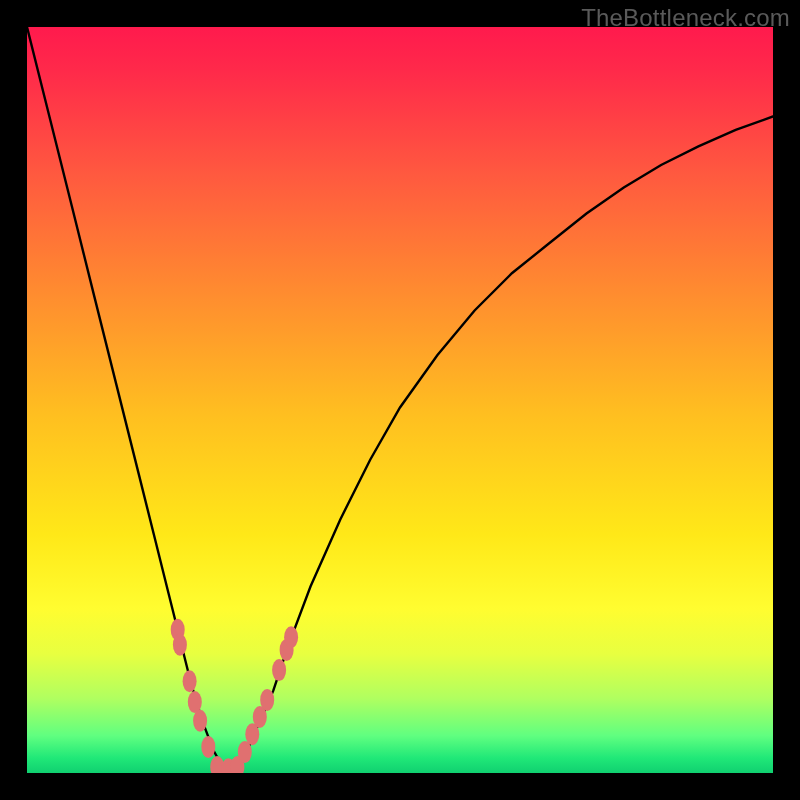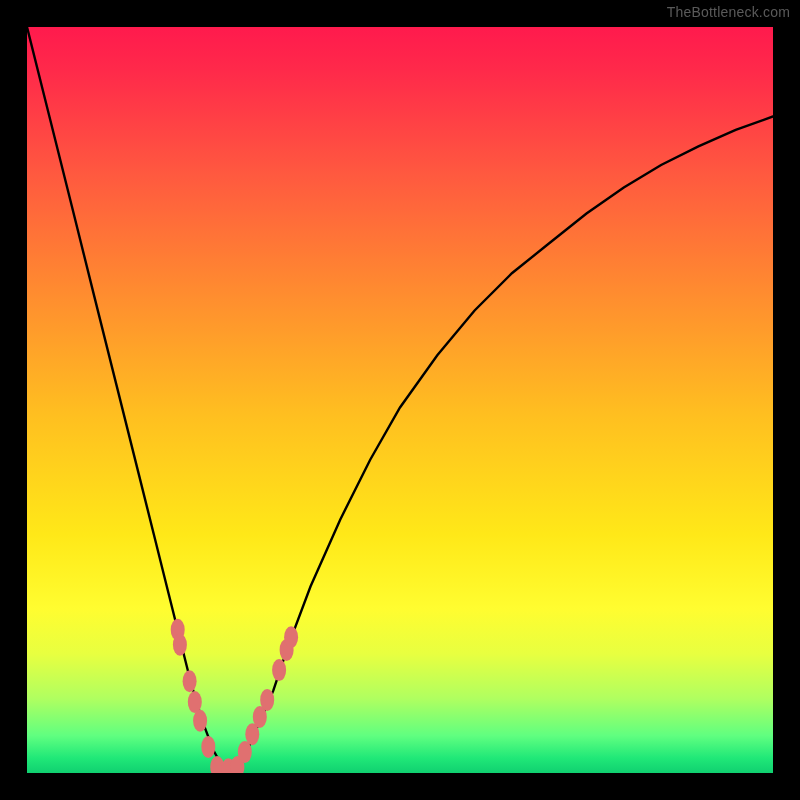--- a/index.html
+++ b/index.html
@@ -31,21 +31,21 @@
       #60ff80 95%,
       #20e878 98%,
       #10d070 100%
     );
   }
   .watermark {
     position: absolute;
     top: 4px;
     right: 10px;
     color: #5a5a5a;
-    font-size: 14px;
+    font-size: 24px;
     font-weight: 500;
     letter-spacing: 0.2px;
   }
   svg.curve {
     position: absolute;
     left: 0;
     top: 0;
     width: 746px;
     height: 746px;
   }

